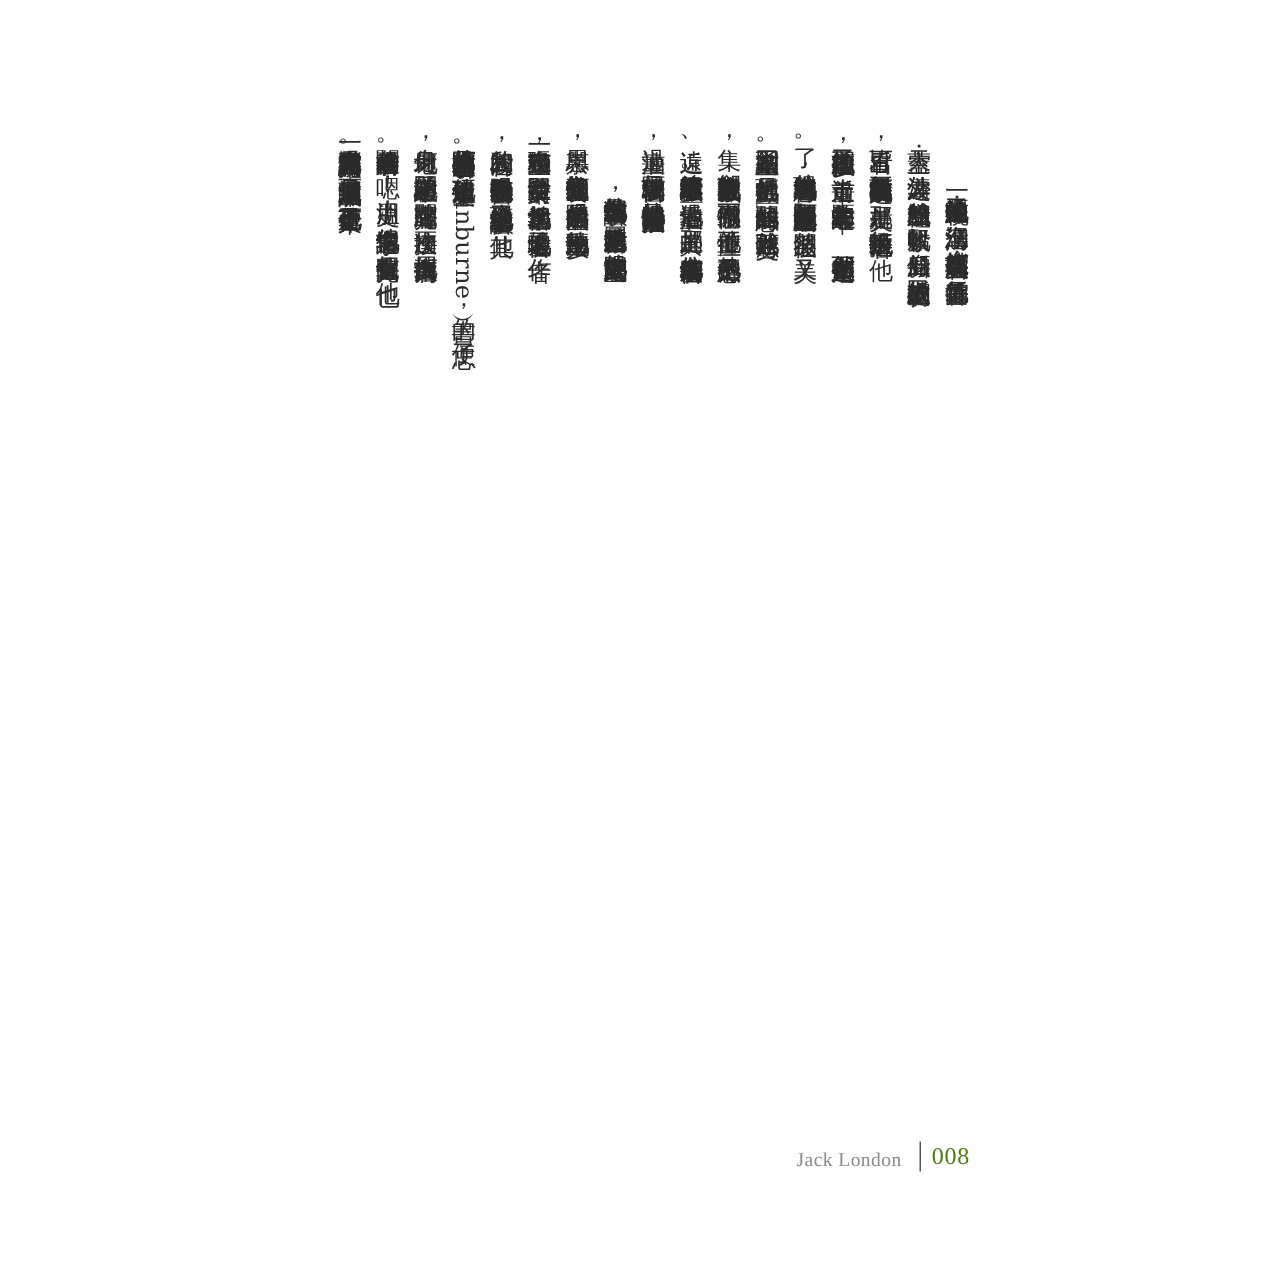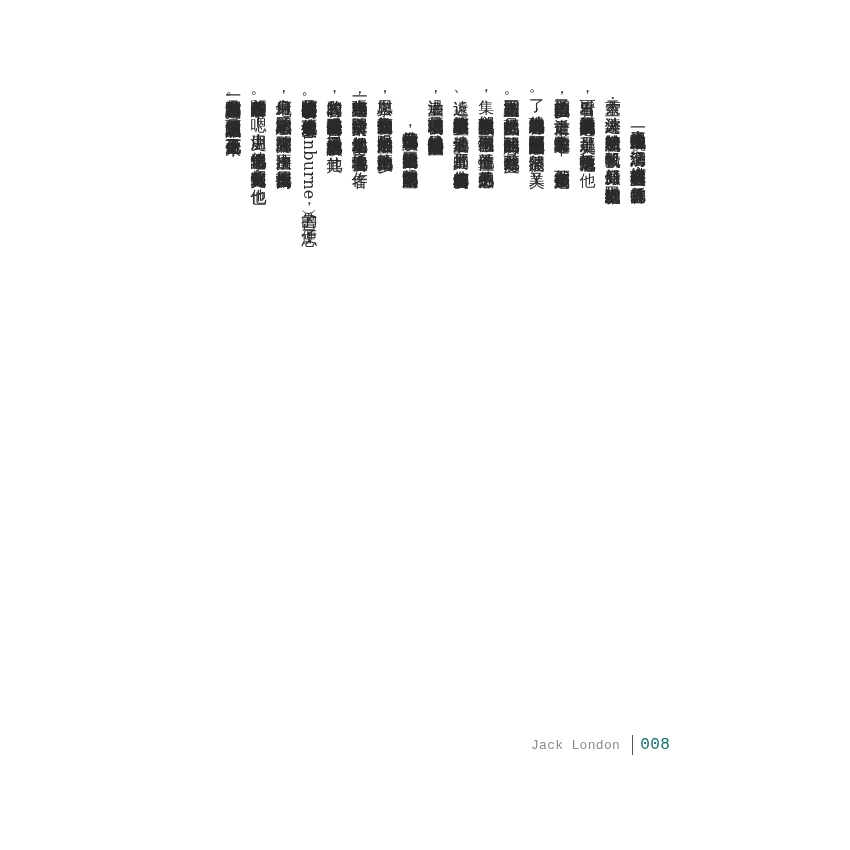--- a/index.html
+++ b/index.html
@@ -36,42 +36,42 @@
       display: block;
       white-space: nowrap;
       margin: 0;
       padding: 0;
     }
     .col.indent {
       text-indent: 2em;
     }
     .footer {
       position: absolute;
-      top: 733px;
+      top: 757px;
       left: 531px;
       height: 24px;
       display: flex;
-      align-items: center;
-      font-family: Liberation Mono, monospace;
+      align-items: flex-end;
+      font-family: Liberation Serif, serif;
     }
     .footer .author {
       font-size: 13px;
       color: #8a8a8a;
       letter-spacing: 0.3px;
     }
     .footer .sep {
       width: 1px;
       height: 20px;
       background: #555555;
       margin: 0 7px 0 12px;
       display: inline-block;
     }
     .footer .pageno {
       font-size: 16px;
-      color: #0f766e;
+      color: #4d7c0f;
       letter-spacing: 0.5px;
     }
   </style>
 </head>
 <body>
 
 <div class="page">
 
   <div class="text-block">
 

